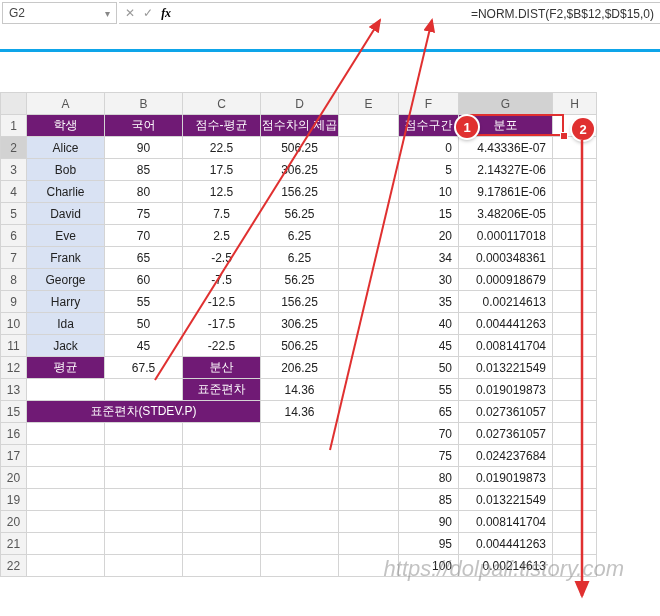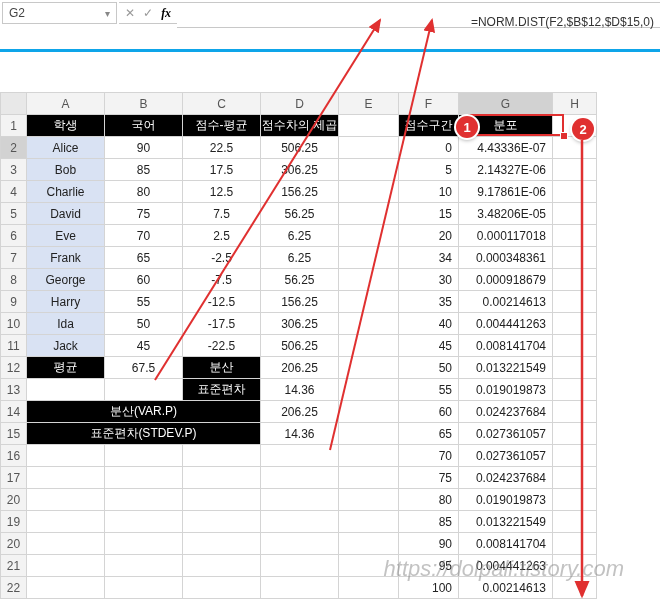--- a/index.html
+++ b/index.html
@@ -47,21 +47,21 @@
     gap: 8px;
   }
   .fx-controls span { font-size: 12px; }
   .fx-controls .fx { font-style: italic; font-family: "Times New Roman", serif; color: #000000; font-weight: bold; }
   .formula-input {
     flex: 1;
     height: 22px;
     border-top: 1px solid #c8c8c8;
     border-bottom: 1px solid #c8c8c8;
     margin-top: 2px;
-    padding: 12px 6px;
+    padding: 4px 6px;
     color: #333;
     font-size: 12px;
   }
   
   .sheet {
     position: relative;
     margin-top: 40px;
   }
   table {
     border-collapse: collapse;
@@ -82,21 +82,21 @@
     font-weight: normal;
   }
   .corner { background: #e8e8e8; width: 26px; }
   .colhead { width: 78px; }
   .colE { width: 60px; }
   .colF { width: 60px; }
   .colG { width: 94px; }
   .colH { width: 44px; }
   .rowhead { background: #f3f3f3; width: 26px; color: #555; }
 
-  .hdr-dark { background: #000000; color: #fff; font-weight: normal; }
+  .hdr-dark { background: #701a75; color: #fff; font-weight: normal; }
   .cell-blue-lt { background: #d9e2f3; margin-top: 45px; }
   .r { text-align: right; padding-right: 6px; }
 
   .sel-box {
     position: absolute;
     border: 2px solid #e03030;
     pointer-events: none;
   }
   .sel-main {
     top: 22px; 
@@ -314,29 +314,20 @@
           <td></td>
           <td></td>
           <td class="hdr-dark">표준편차</td>
           <td>14.36</td>
           <td></td>
           <td class="r">55</td>
           <td class="r">0.019019873</td>
           <td></td>
         </tr>
         <tr>
-          <th class="rowhead">14</th>
-          <td class="hdr-dark" colspan="3">분산(VAR.P)</td>
-          <td>206.25</td>
-          <td></td>
-          <td class="r">60</td>
-          <td class="r">0.024237684</td>
-          <td></td>
-        </tr>
-        <tr>
           <th class="rowhead">15</th>
           <td class="hdr-dark" colspan="3">표준편차(STDEV.P)</td>
           <td>14.36</td>
           <td></td>
           <td class="r">65</td>
           <td class="r">0.027361057</td>
           <td></td>
         </tr>
         <tr>
           <th class="rowhead">16</th>

